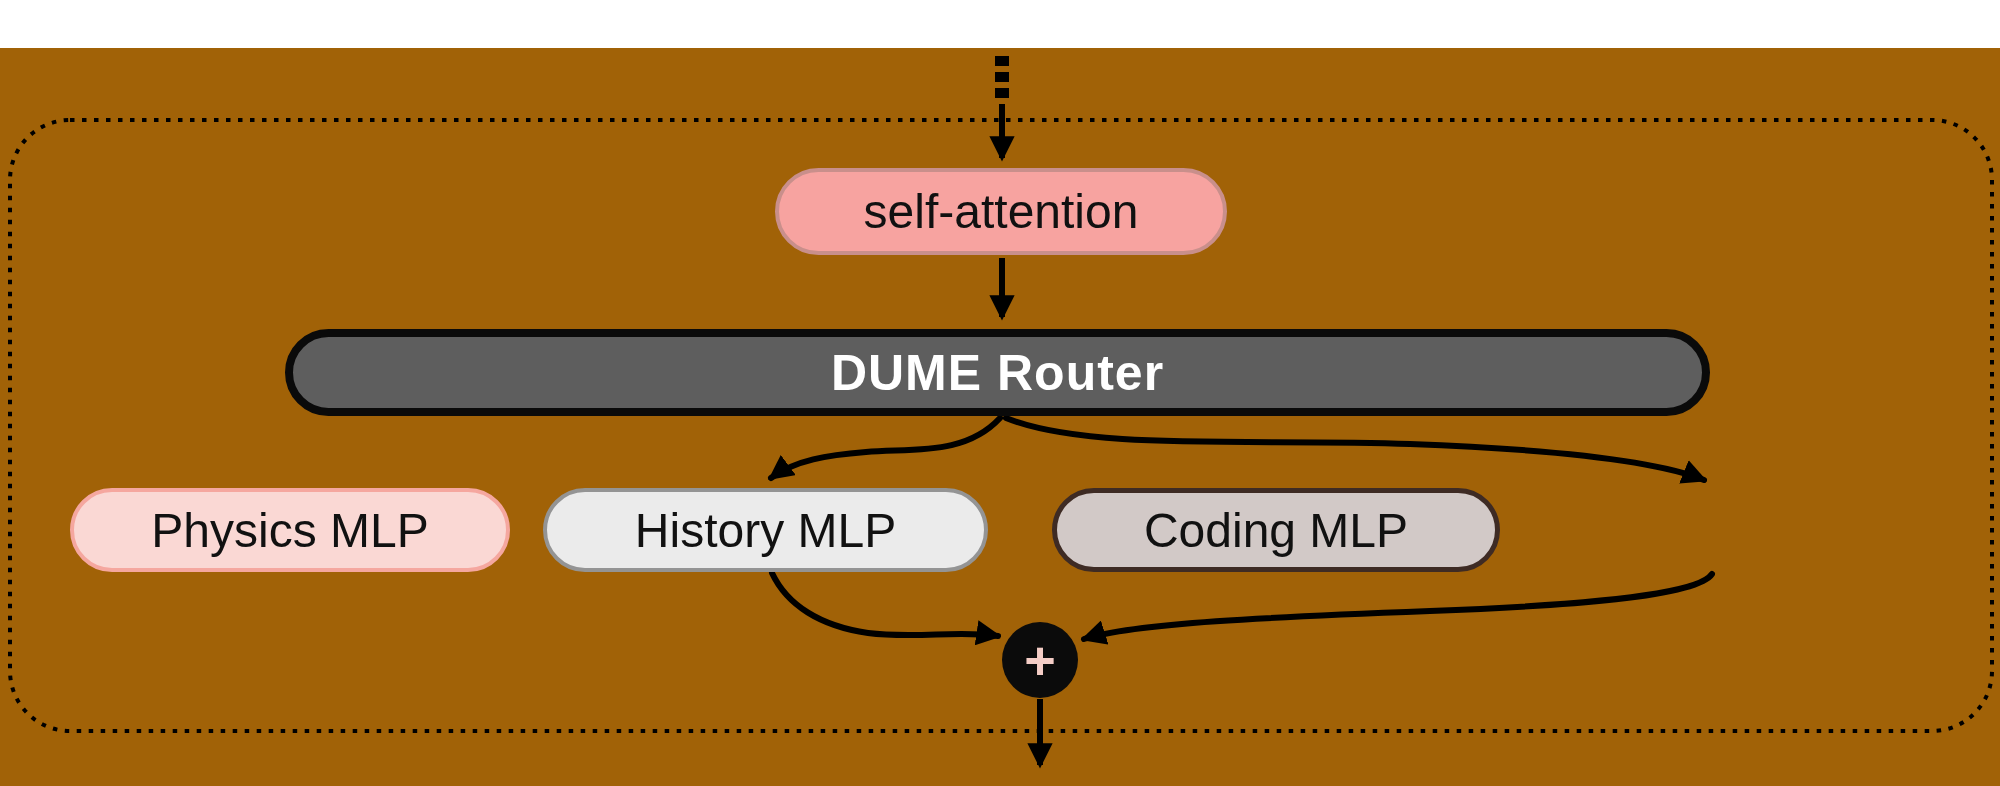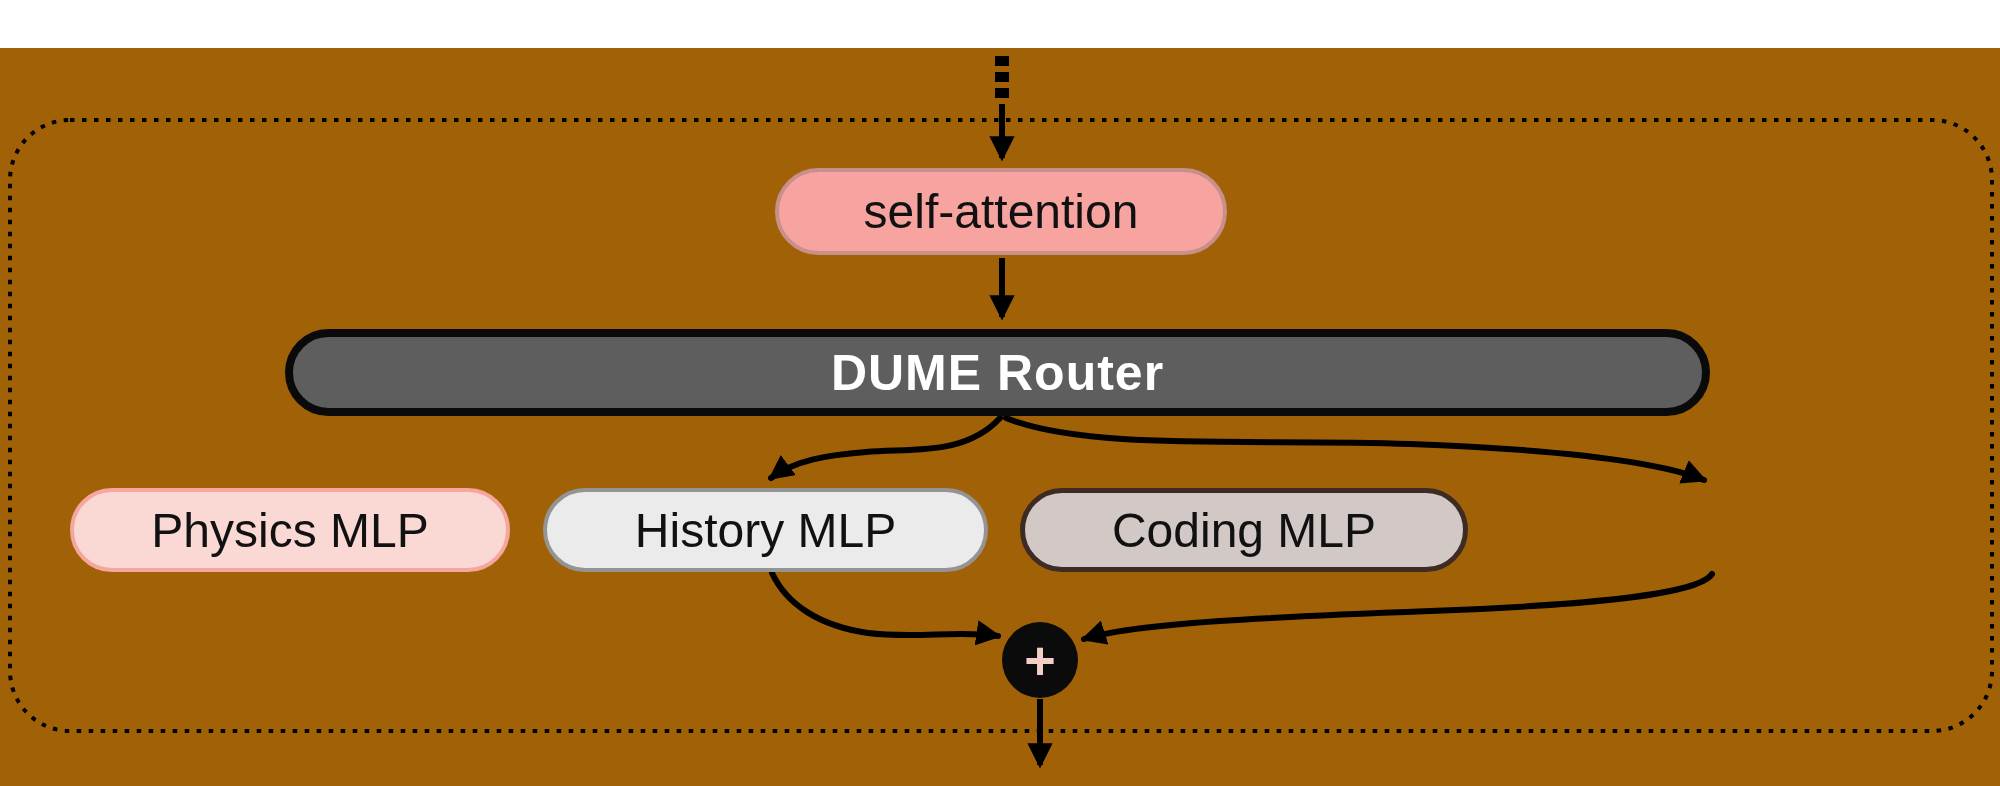--- a/index.html
+++ b/index.html
@@ -48,21 +48,21 @@
   }
   .expert-physics {
     left: 70px;  width: 440px;
     background: #FAD8D4; border: 4px solid #F5A79F;
   }
   .expert-history {
     left: 543px; width: 445px;
     background: #EBEBEB; border: 4px solid #949494; text-align: center;
   }
   .expert-coding {
-    left: 1020px; width: 448px;
+    left: 1052px; width: 448px;
     background: #D2C9C7; border: 5px solid #3E2B24;
   }
   .expert-math {
     left: 1492px; width: 446px;
     background: #B3B3B3; border: 5px solid #141414;
   }
   .sum-node {
     left: 1002px; top: 574px; width: 76px; height: 76px;
     background: #0B0B0B;
     border-radius: 50%;

